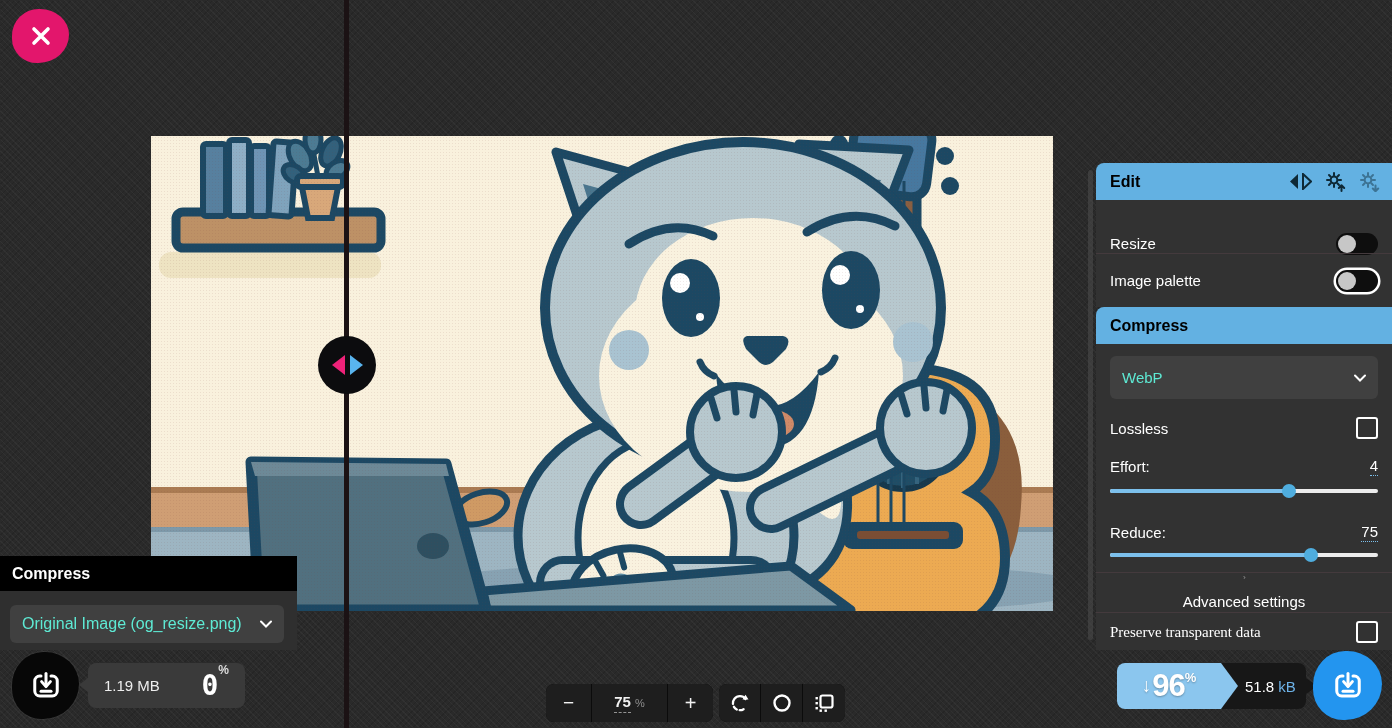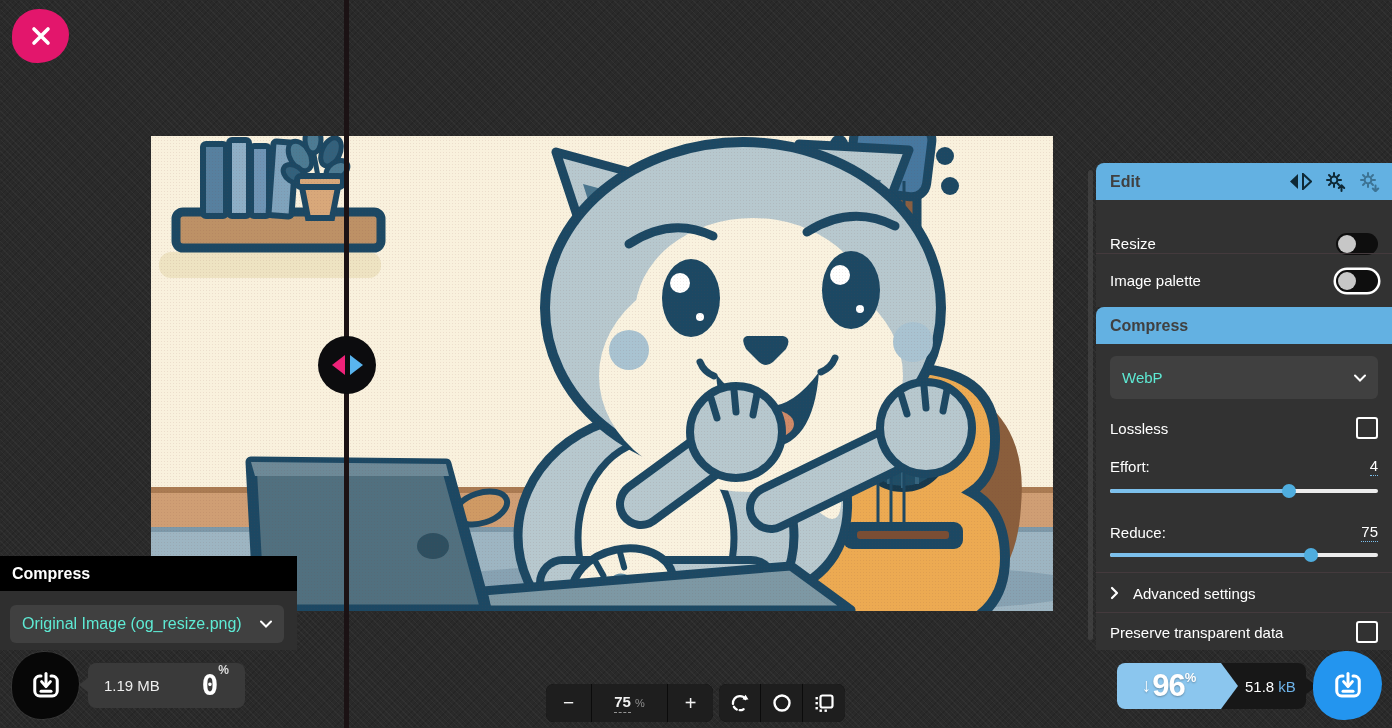--- a/index.html
+++ b/index.html
@@ -29,21 +29,21 @@
   .blob{border-radius:48% 52% 55% 45% / 51% 49% 54% 46%;}
   #close-btn{left:12px;top:9px;width:57px;height:54px;background:#e3166c;
      display:flex;align-items:center;justify-content:center;cursor:pointer;}
   .roundbtn{display:flex;align-items:center;justify-content:center;cursor:pointer;}
   #dl-left{left:12px;top:652px;width:67px;height:67px;background:#070707;box-shadow:0 0 0 1px rgba(255,255,255,.05);}
   #dl-right{left:1313px;top:651px;width:69px;height:69px;background:#2395ef;}
 
   
   .opt-header{left:1096px;width:296px;height:37px;background:#63b1e2;border-radius:8px 0 0 0;
       display:flex;align-items:center;padding-left:14px;box-sizing:border-box;
-      font-size:16px;font-weight:bold;color:#404040;}
+      font-size:16px;font-weight:bold;color:#000000;}
   #edit-header{top:163px;}
   #compress-header{top:307px;}
   .hdr-icons{position:absolute;right:12px;top:0;height:37px;display:flex;align-items:center;gap:13px;}
   .panel-block{left:1096px;width:296px;background:#323232;}
   #edit-body{top:200px;height:107px;}
   #compress-body{top:344px;height:306px;}
   .row{position:absolute;left:0;width:100%;box-sizing:border-box;padding:0 14px;
        display:flex;align-items:center;justify-content:space-between;color:#fff;font-size:15px;}
   .hline{position:absolute;left:0;width:100%;height:1px;background:#443a3d;}
   #scrollbar{left:1088px;top:170px;width:5px;height:470px;background:#4d4d4d;border-radius:3px;opacity:.55;}
@@ -314,28 +314,28 @@
     </div>
     <div class="row" style="top:108px;height:28px;">
       <span>Effort:</span>
       <span class="num">4</span>
     </div>
     <div class="row" style="top:174px;height:28px;">
       <span>Reduce:</span>
       <span class="num">75</span>
     </div>
     <div class="hline" style="top:228px;"></div>
-    <div class="row" style="top:232px;height:34px;justify-content:flex-start;gap:14px;">
+    <div class="row" style="top:232px;height:34px;justify-content:flex-start;gap:14px;flex-direction:column;">
       <svg width="9" height="14" viewBox="0 0 9 14">
         <path d="M2 2 L7 7 L2 12" fill="none" stroke="#fff" stroke-width="2.2" stroke-linecap="round" stroke-linejoin="round"></path>
       </svg>
       <span>Advanced settings</span>
     </div>
     <div class="hline" style="top:268px;"></div>
-    <div class="row" style="top:270px;height:36px;">
+    <div class="row" style="top:270px;height:36px;font-family:Liberation Serif, serif;">
       <span>Preserve transparent data</span>
       <span class="checkbox"></span>
     </div>
   </div>
 
   <div id="codec-select" class="abs select">
     <span>WebP</span>
     <svg class="chev" viewBox="0 0 12 8">
       <path d="M1 1.5 L6 6.5 L11 1.5" fill="none" stroke="#fff" stroke-width="2" stroke-linecap="round"></path>
     </svg>

